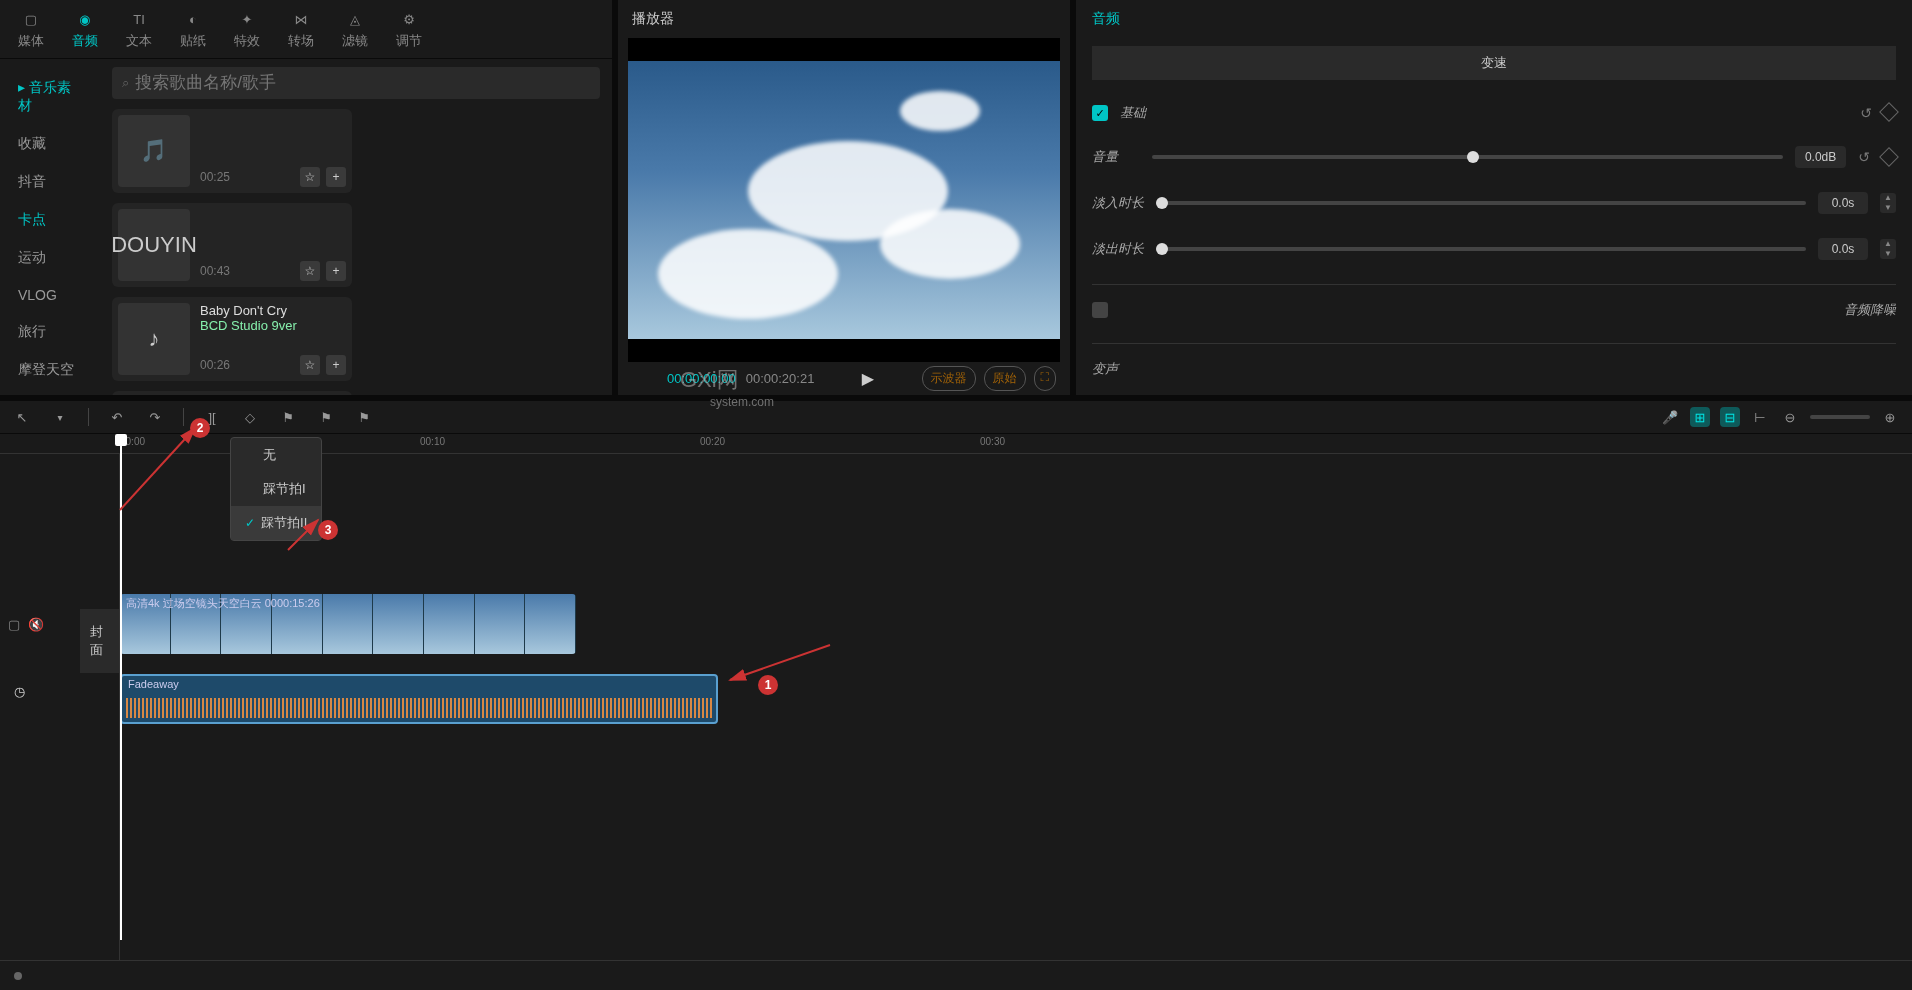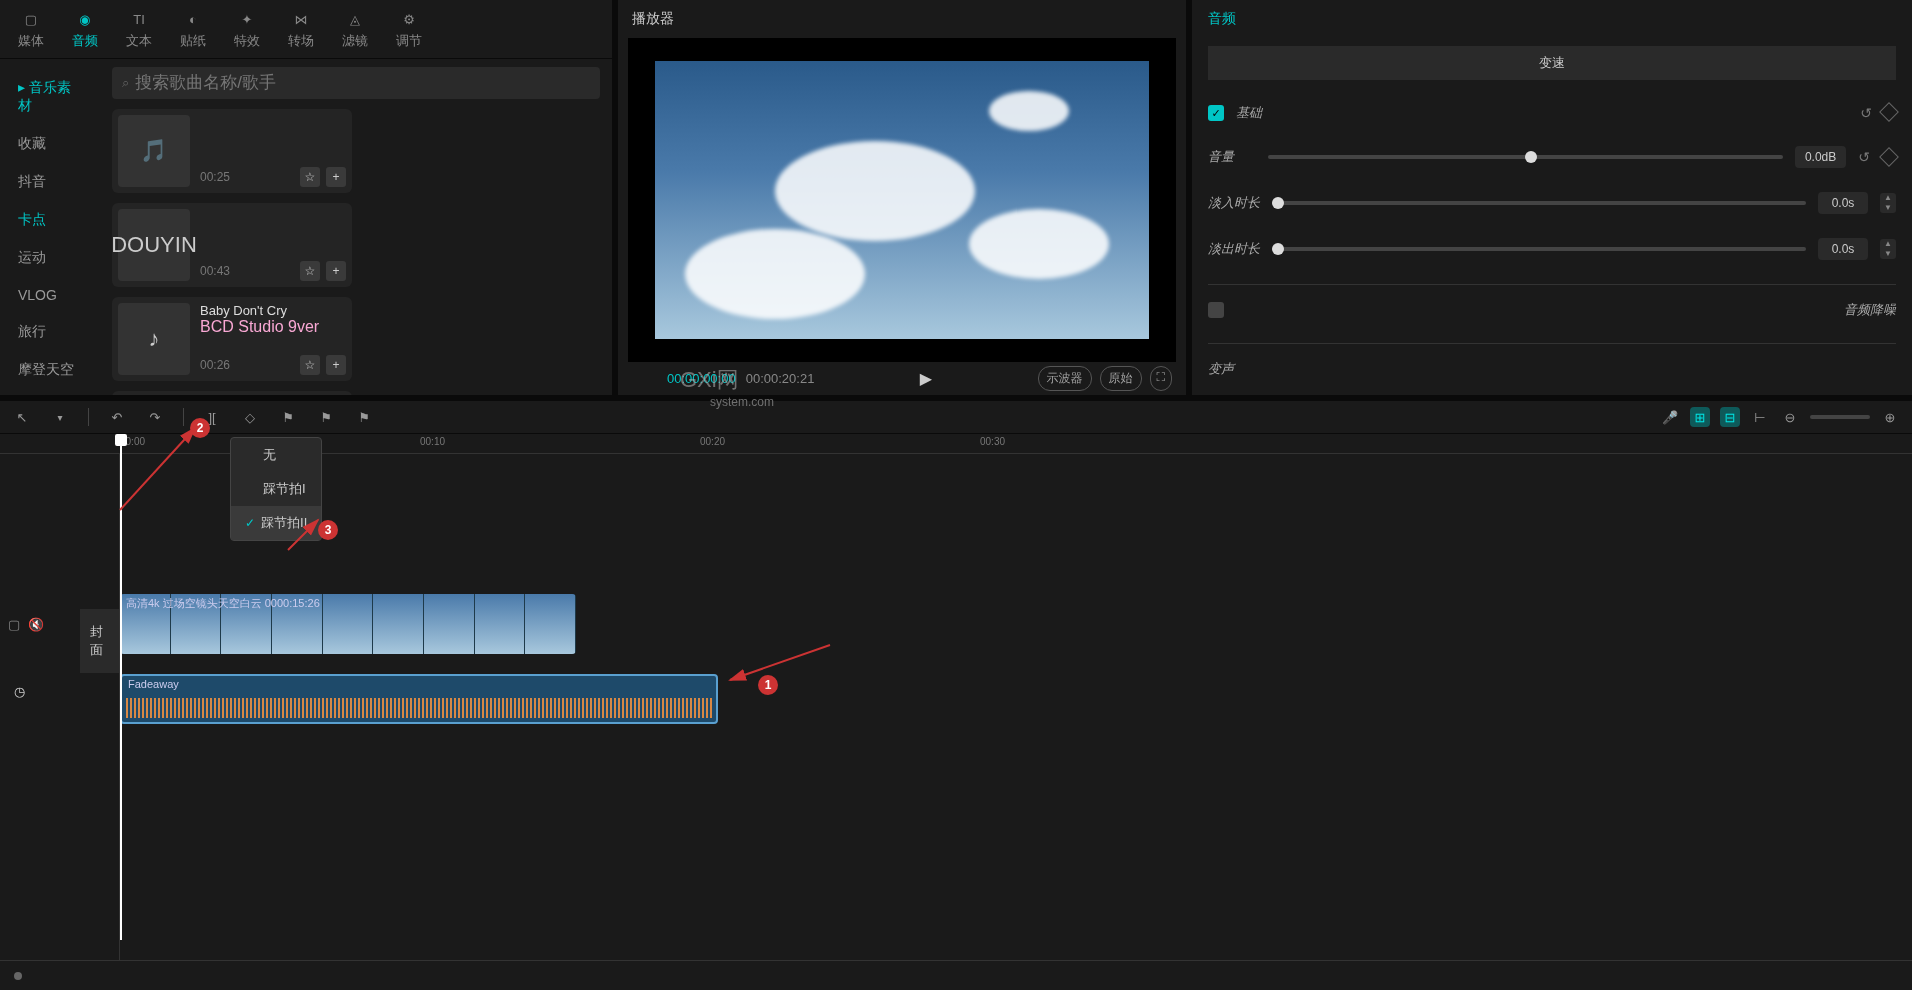--- a/index.html
+++ b/index.html
@@ -24,42 +24,42 @@
 .media-content { flex: 1; padding: 8px 12px; overflow: hidden;}
 .search-bar { display: flex; align-items: center; background: #2a2a2a; border-radius: 4px; padding: 6px 10px; margin-bottom: 10px;}
 .search-bar input { background: transparent; border: none; outline: none; color: #ccc; flex: 1; font-size: 17px;}
 .search-icon { color: #666; margin-right: 6px; }
 
 .music-grid { display: flex; flex-wrap: wrap; gap: 10px; overflow-y: auto; height: 290px;}
 .music-card { display: flex; width: 240px; height: 84px; background: #242424; border-radius: 6px; padding: 6px; position: relative; gap: 10px;}
 .music-thumb { width: 72px; height: 72px; border-radius: 4px; background: #333; display:flex; align-items:center; justify-content:center; font-size: 22px;}
 .music-info { flex: 1; display: flex; flex-direction: column; justify-content: space-between; overflow:hidden;}
 .music-title { color: #ddd; font-size: 13px; white-space: nowrap; overflow: hidden; text-overflow: ellipsis;}
-.music-artist { color: #f9a8d4; font-size: 16px; white-space: nowrap; overflow:hidden; text-overflow: ellipsis;}
+.music-artist { color: #86efac; font-size: 13px; white-space: nowrap; overflow:hidden; text-overflow: ellipsis;}
 .music-bottom { display: flex; justify-content: space-between; align-items: center;}
 .music-dur { color: #777; font-size: 12px;}
 .music-actions { display: flex; gap: 6px;}
 .icon-btn { width: 20px; height: 20px; border-radius: 3px; background: #3a3a3a; color: #ccc; display:flex; align-items:center; justify-content:center; cursor:pointer; font-size:12px;}
 
 
-.player-panel { width: 568px; background: #1a1a1a; display: flex; flex-direction: column;}
+.player-panel { width: 452px; background: #1a1a1a; display: flex; flex-direction: column;}
 .panel-header { padding: 10px 14px; color: #ccc; font-size: 14px;}
 .player-view { flex: 1; display: flex; align-items: center; justify-content: center; background: #000; margin: 0 10px;}
 .preview-img { width: 494px; height: 278px; background: linear-gradient(180deg, #2a5a8a 0%, #4a7aaa 40%, #a8c8dd 100%); position: relative; overflow:hidden;}
 .cloud { position: absolute; background: rgba(255,255,255,0.85); border-radius: 50%; filter: blur(2px);}
 .c1 { width: 180px; height: 90px; bottom: 20px; left: 30px;}
 .c2 { width: 140px; height: 70px; bottom: 60px; right: 40px;}
 .c3 { width: 200px; height: 100px; top: 80px; left: 120px;}
 .c4 { width: 80px; height: 40px; top: 30px; right: 80px;}
 .player-controls { display: flex; align-items: center; padding: 4px 14px; gap: 10px; margin-left: 35px;}
 .time-current { color: #00c6c6; font-size: 13px;}
 .time-total { color: #888; font-size: 13px;}
 .play-btn { margin: 0 auto; color: #ccc; cursor:pointer; font-size:16px;}
 .player-right-btns { display: flex; gap: 8px;}
-.pbtn { border: 1px solid #555; padding: 3px 8px; border-radius: 12px; color: #a3a3a3; font-size: 12px; cursor:pointer;}
+.pbtn { border: 1px solid #555; padding: 3px 8px; border-radius: 12px; color: #a16207; font-size: 12px; cursor:pointer;}
 
 
 .inspector-panel { flex: 1; background: #1a1a1a; display: flex; flex-direction: column; padding: 0;}
 .ins-title { padding: 10px 16px; color: #00c6c6; font-size: 14px;}
 .ins-tabs { display: flex; padding: 8px 16px; gap: 0;}
 .ins-tab { flex: 1; text-align: center; padding: 8px; background: #2a2a2a; color: #ccc; cursor:pointer; font-size:13px;}
 .ins-tab.active { background: #3a3a3a;}
 .ins-body { padding: 16px; display: flex; flex-direction: column; gap: 24px;}
 .ins-row { display: flex; align-items: center; gap: 12px;}
 .ins-label { color: #aaa; font-size: 13px; min-width: 48px; font-style: italic;}

